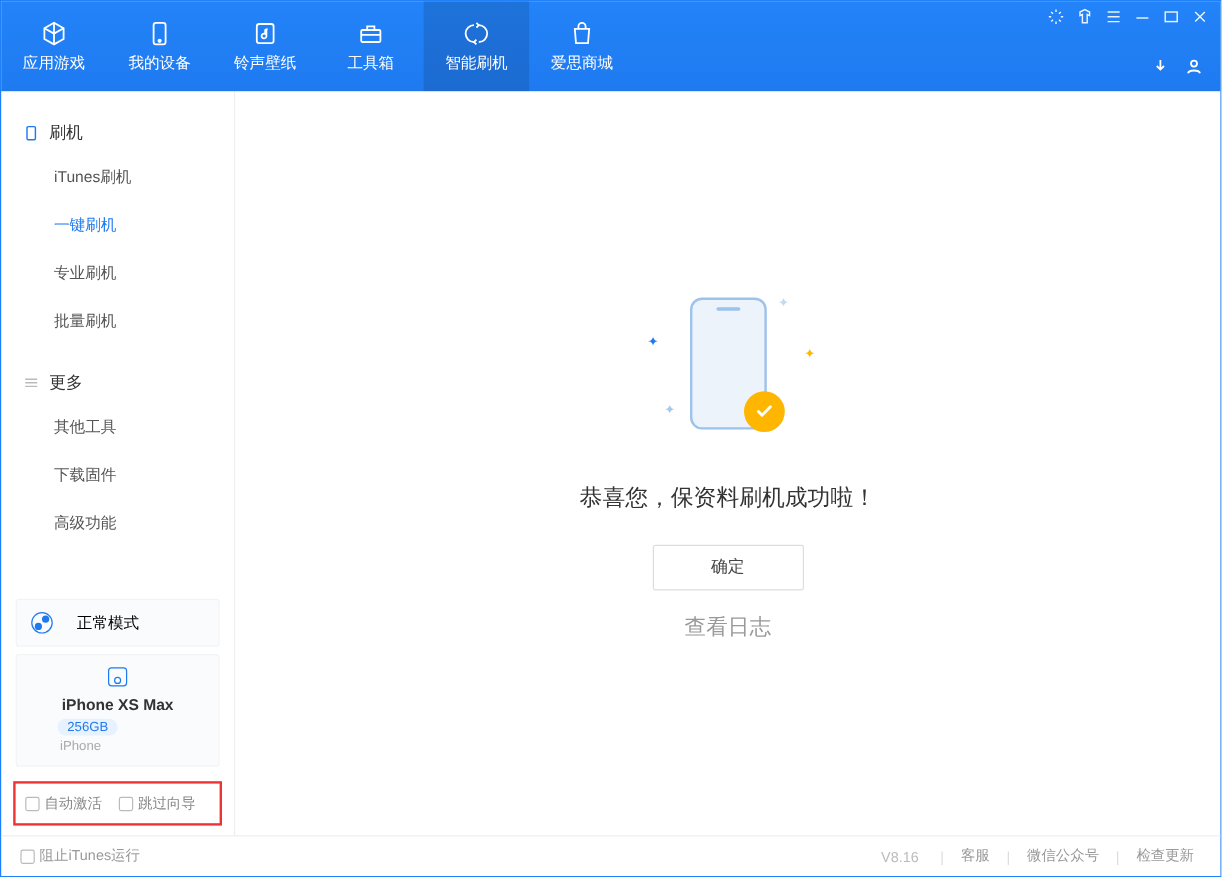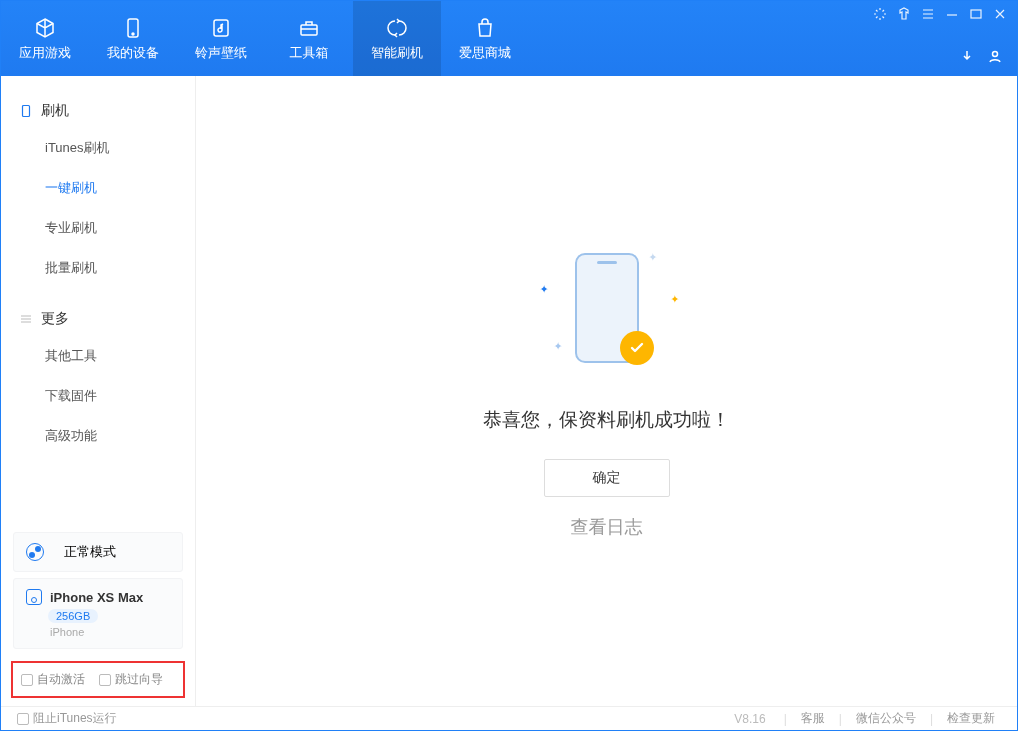--- a/index.html
+++ b/index.html
@@ -29,21 +29,21 @@
 .side-group-header .gicon { width: 14px; height: 14px; flex-shrink:0; }
 .side-item { padding: 11px 18px 11px 44px; font-size: 13px; color: #555; cursor: pointer; }
 .side-item.active { color: #1f7af0; }
 
 .side-card { margin: 6px 12px; padding: 10px 12px; border: 1px solid #f2f3f5; border-radius: 3px; background: #fafbfc; font-size: 13px; display: flex; align-items: center; gap: 20px; }
 .mode-icon { width:18px; height:18px; border:1.5px solid #1f7af0; border-radius:50%; position:relative; }
 .mode-icon::before { content:''; position:absolute; width:6px; height:6px; background:#1f7af0; border-radius:50%; top:2px; left:8px;}
 .mode-icon::after { content:''; position:absolute; width:6px; height:6px; background:#1f7af0; border-radius:50%; bottom:2px; left:2px;}
 
 .device-card { margin: 0 12px 8px; padding: 10px 12px; border:1px solid #f2f3f5; border-radius:3px; background:#fafbfc; }
-.device-row { display:flex; align-items:center; gap:8px; }
+.device-row { display:flex; align-items:center; gap:8px;flex-direction:column; }
 .device-icon { width:16px; height:16px; border:1.5px solid #1f7af0; border-radius:3px; position:relative;}
 .device-icon::after { content:''; position:absolute; width:4px; height:4px; border:1px solid #1f7af0; border-radius:50%; bottom:1px; left:50%; transform:translateX(-50%);}
 .device-name { font-size:13px; font-weight:600; color:#333;}
 .storage-pill { display:inline-block; margin-top:4px; margin-left:22px; font-size:11px; color:#1f7af0; background:#e8f2fe; border-radius:10px; padding:1px 8px; }
 .device-type { margin-left:24px; font-size:11px; color:#aaa; margin-top:2px;}
 
 .highlight-box { margin: 4px 10px 8px; border: 2px solid #e33; padding: 8px; display:flex; gap:14px; align-items:center;}
 .chk { display:flex; align-items:center; gap:4px; font-size:12px; color:#888; cursor:pointer;}
 .chk .box { width:12px; height:12px; border:1px solid #bbb; border-radius:2px; flex-shrink:0;}
 
@@ -56,21 +56,21 @@
 .sparkle { position:absolute; font-size:11px;}
 .s1 { left:18px; top:40px; color:#1f7af0;}
 .s2 { right:12px; top:50px; color:#feb600;}
 .s3 { left:32px; bottom:30px; color:#a7c8f0;}
 .s4 { right:34px; top:8px; color:#c5d9f0;}
 
 .success-text { font-size:19px; color:#333; font-weight:500; margin-bottom:26px;}
 .ok-btn { padding: 9px 48px; border:1px solid #ddd; background:#fff; font-size:14px; color:#444; cursor:pointer; border-radius:2px;}
 .log-link { margin-top:18px; font-size:18px; color:#999; cursor:pointer;}
 
-.footer { height:24px; border-top:1px solid #eee; display:flex; align-items:center; padding:0 16px; font-size:12px; color:#999; gap:8px;justify-content:space-between;}
+.footer { height:34px; border-top:1px solid #eee; display:flex; align-items:center; padding:0 16px; font-size:12px; color:#999; gap:8px;justify-content:space-between;}
 .footer .chk { color:#999;}
 .footer-spacer { flex:1;}
 .footer-link { color:#999; cursor:pointer; padding:0 6px;}
 .footer-sep { color:#ddd;}
 .version { color:#bbb; margin-right:10px;}
 </style>
 </head>
 <body>
 
 <div class="window">

